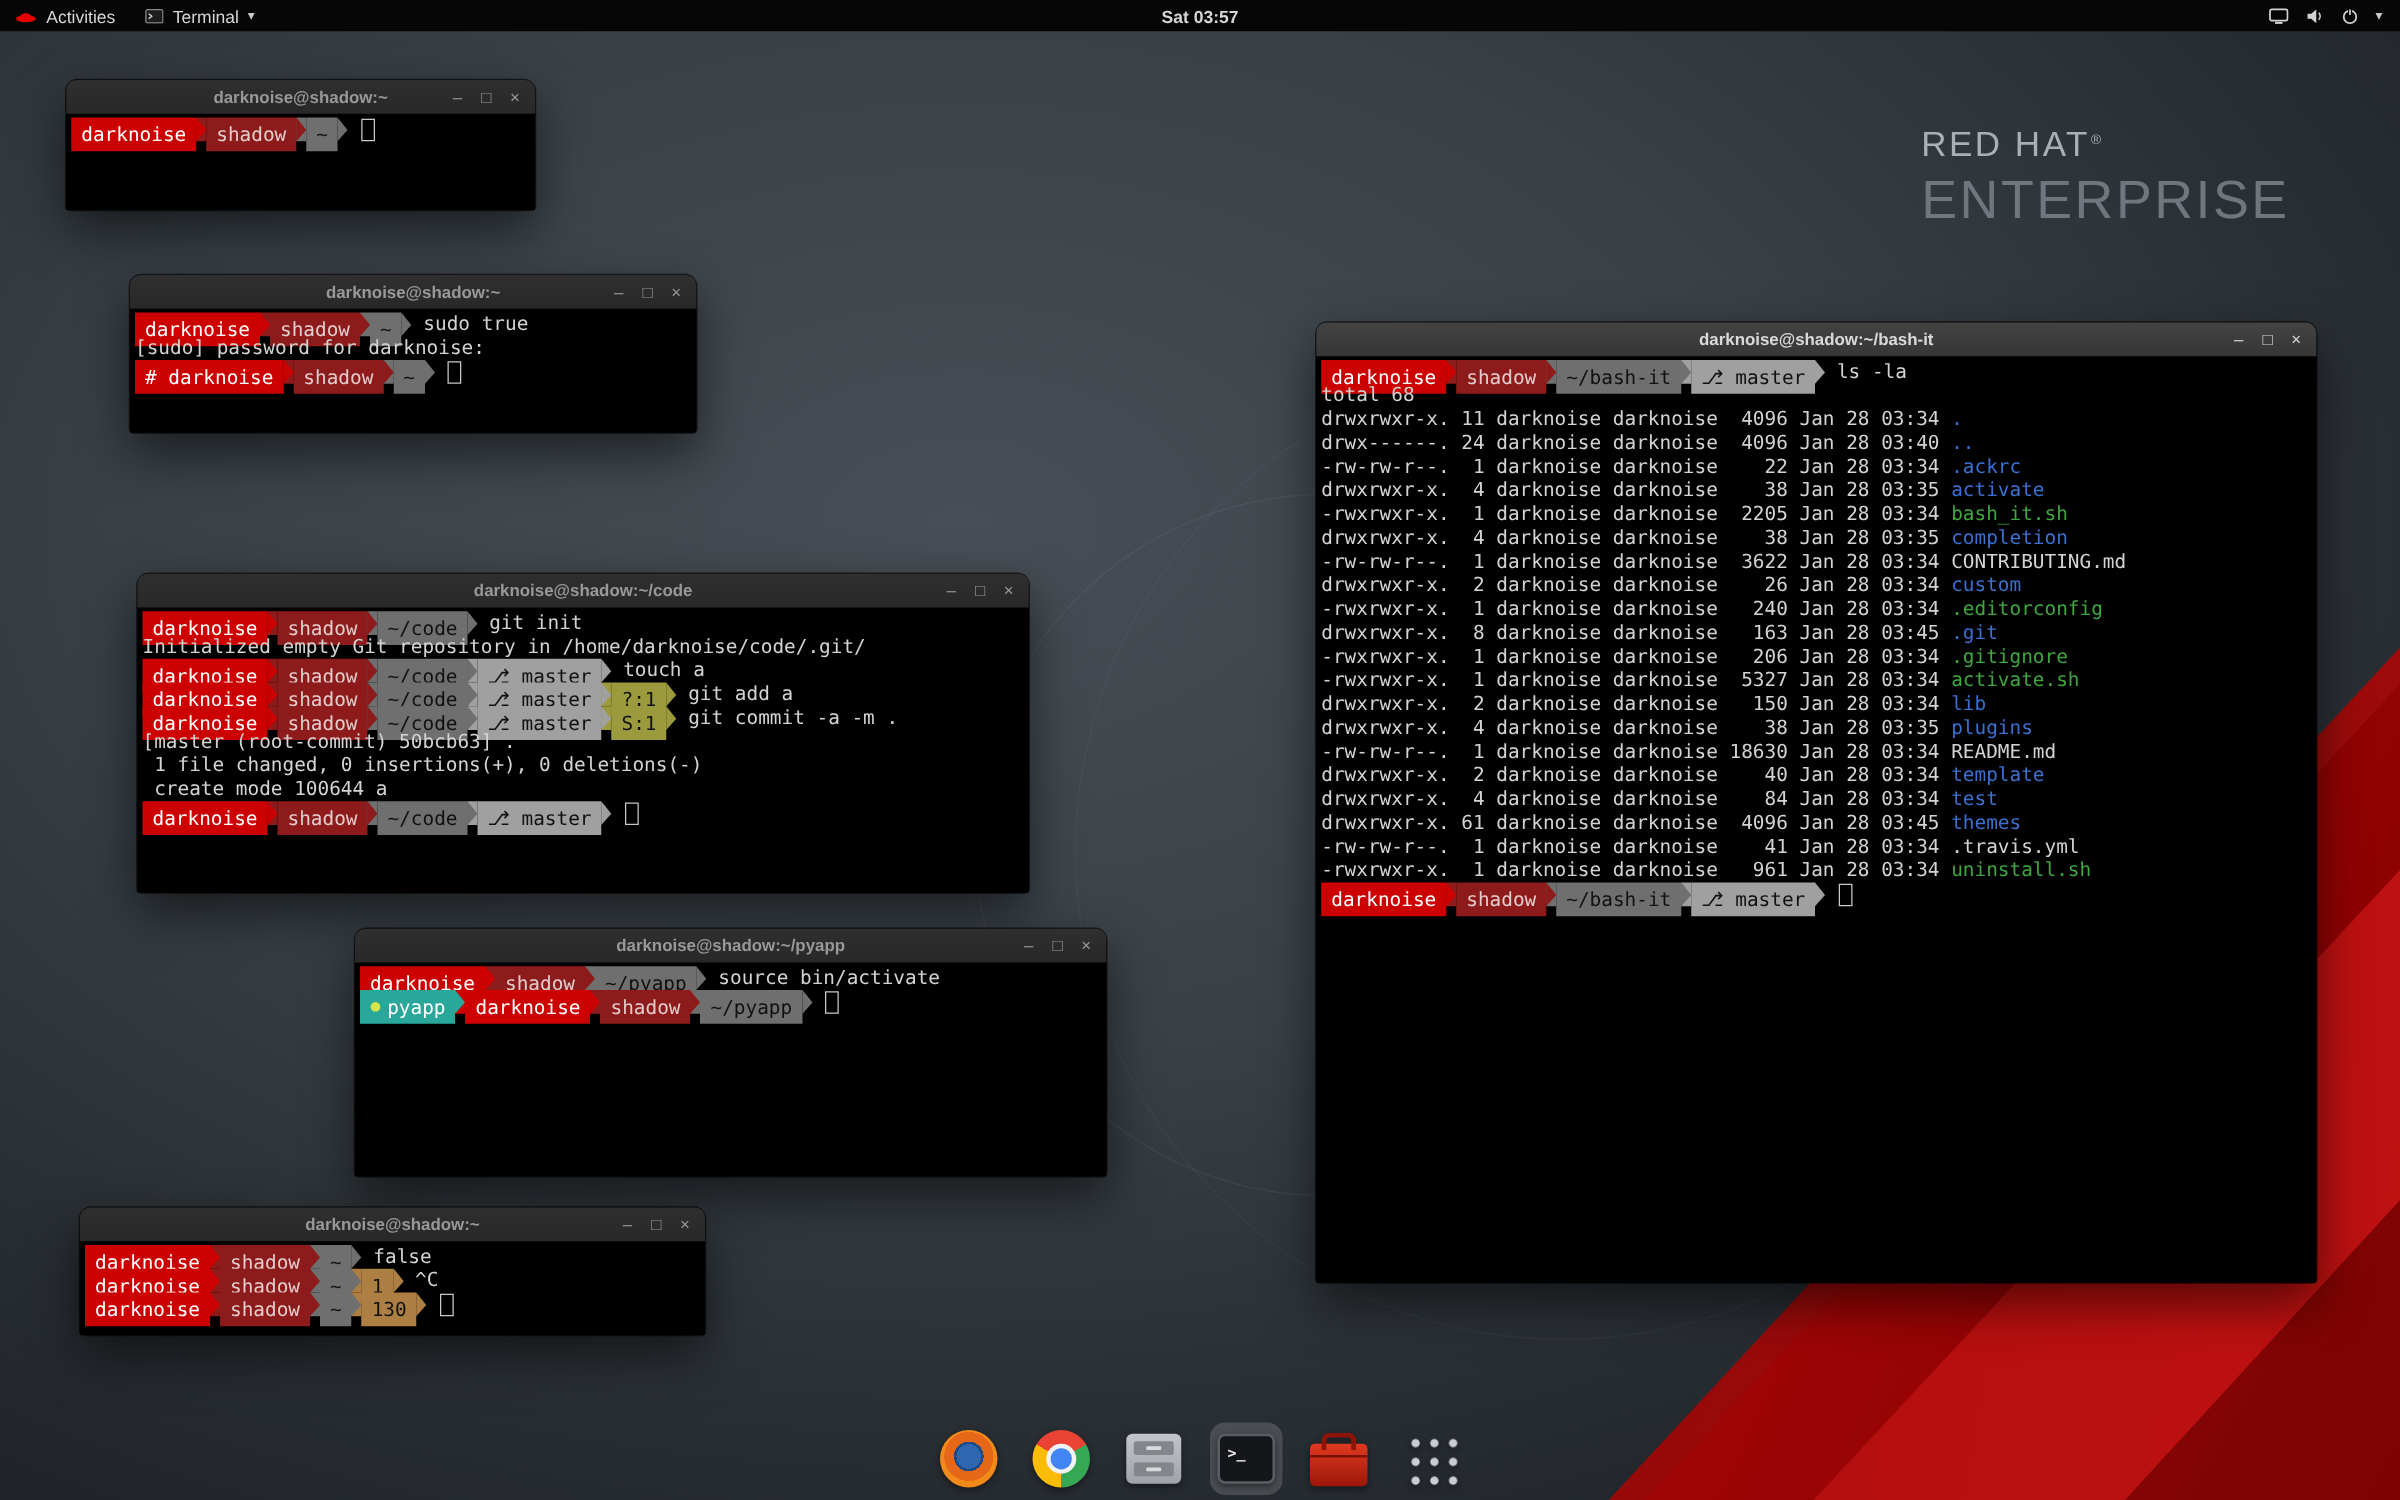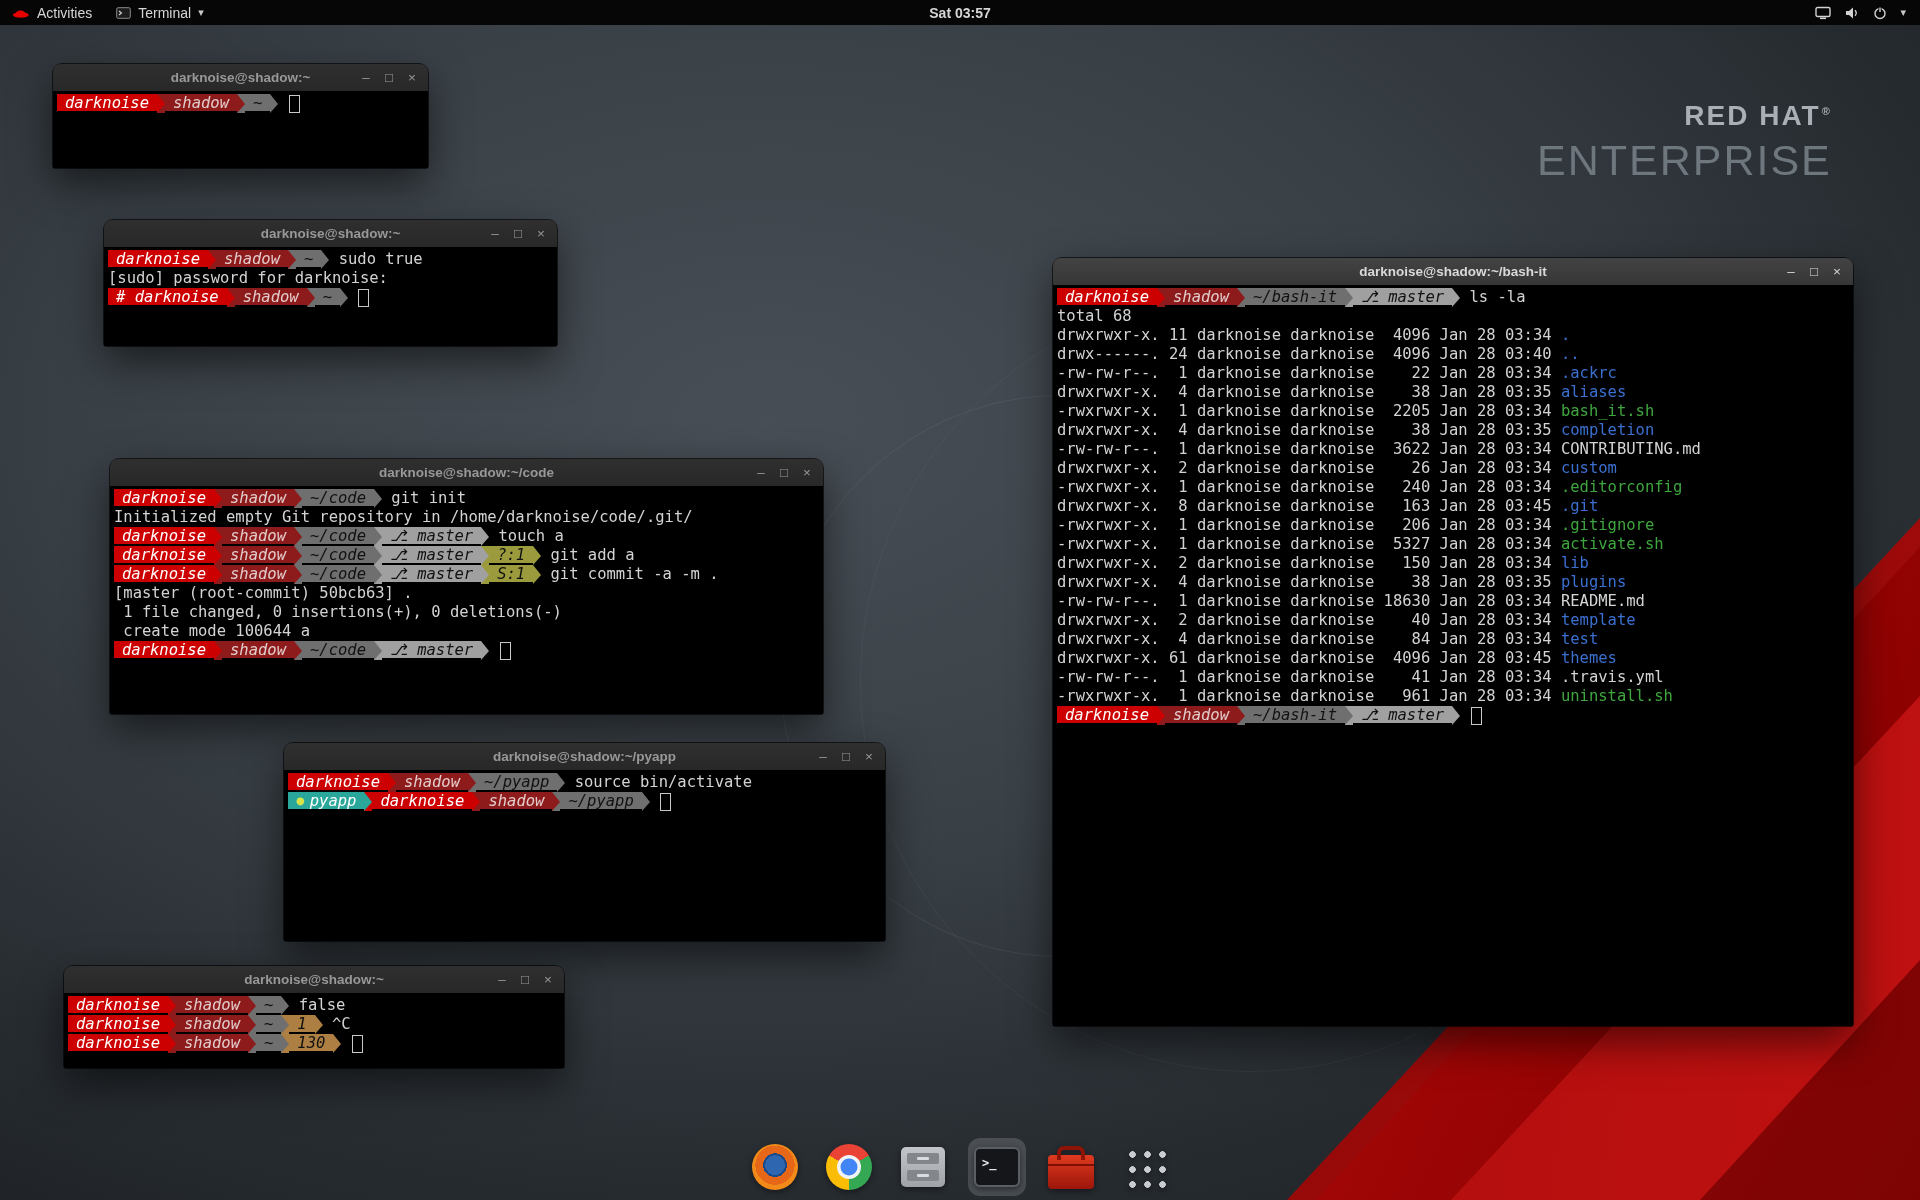--- a/index.html
+++ b/index.html
@@ -18,21 +18,21 @@
     clip-path:polygon(1287px 1200px,1920px 518px,1920px 1200px);}
   .rb-bright{background:linear-gradient(115deg,#e21414 20%,#8f0202 90%);
     clip-path:polygon(1316px 1200px,1920px 547px,1920px 696px,1451px 1200px);}
   .rb-mid{background:linear-gradient(100deg,#8f0606,#c01111);
     clip-path:polygon(1451px 1200px,1920px 696px,1920px 1200px);}
   .rb-corner{background:linear-gradient(120deg,#c31212,#7d0303);
     clip-path:polygon(1700px 1200px,1920px 960px,1920px 1200px);}
 
   
   .rh-logo{position:absolute;left:1537px;top:100px;user-select:none;}
-  .rh-line1{font-size:28px;font-weight:700;letter-spacing:2px;color:#a9afb5;text-align:right;}
+  .rh-line1{font-size:28px;font-weight:400;letter-spacing:2px;color:#a9afb5;}
   .reg{font-size:11px;vertical-align:super;margin-left:1px;}
   .rh-line2{font-size:43px;font-weight:400;color:#6e767e;letter-spacing:2px;margin-top:4px;}
   .rh-line3{font-size:43px;font-weight:400;color:#6e767e;letter-spacing:9px;margin-top:2px;}
 
   
   .topbar{position:absolute;top:0;left:0;right:0;height:25px;background:#060606;
     color:#d6d6d6;display:flex;align-items:center;z-index:500;font-size:14px;}
   .tb-item{display:flex;align-items:center;gap:7px;height:100%;padding:0 12px;cursor:default;}
   .clock{position:absolute;left:50%;transform:translateX(-50%);font-weight:700;}
   .tb-right{position:absolute;right:0;top:0;height:100%;display:flex;align-items:center;gap:13px;padding:0 14px;}
@@ -43,22 +43,22 @@
     box-shadow:0 16px 40px rgba(0,0,0,0.55),0 0 0 1px rgba(0,0,0,0.65);}
   .titlebar{height:27px;border-radius:8px 8px 0 0;background:linear-gradient(#2f2f2f,#282828);
     color:#989898;position:relative;display:flex;align-items:center;justify-content:center;
     font-size:13.5px;font-weight:700;}
   .window.active .titlebar{background:linear-gradient(#434343,#363636);color:#d9d9d9;}
   .tb-btns{position:absolute;right:7px;top:0;height:100%;display:flex;align-items:center;gap:5px;}
   .tb-btn{width:18px;text-align:center;font-weight:400;font-size:13.5px;}
   .term-body{height:calc(100% - 27px);background:#000;padding:3px 4px 0 4px;box-sizing:border-box;
     font-family:"DejaVu Sans Mono",monospace;font-size:15.5px;color:#d3d3d3;overflow:hidden;}
   .term-line{display:flex;align-items:stretch;height:19px;white-space:pre;}
-  .pl-seg{display:flex;align-items:center;padding:0 8px;height:17px;flex:0 0 auto;
-    font-family:"DejaVu Sans Mono","DejaVu Sans",monospace;font-style:italic;}
+  .pl-seg{display:flex;align-items:center;padding:0 8px;height:27px;flex:0 0 auto;
+    font-family:"DejaVu Sans Mono","DejaVu Sans",monospace;}
   .pl-sep{width:0;height:0;border-top:10px solid transparent;border-bottom:9px solid transparent;
     border-left:8px solid #000;flex:0 0 auto;}
   .term-text{line-height:19px;flex:0 0 auto;}
   .cursor{width:9px;height:16px;border:1px solid #c9c9c9;align-self:center;flex:0 0 auto;margin-left:1px;}
   .venv-glyph{color:#d8e54a;font-size:10px;margin-right:5px;font-family:"DejaVu Sans",sans-serif;}
 
   
   #w1{left:53px;top:64px;width:375px;height:104px;}
   #w2{left:104px;top:220px;width:453px;height:126px;}
   #w3{left:110px;top:459px;width:713px;height:255px;}
@@ -241,21 +241,21 @@
         <span class="tb-btn">□</span>
         <span class="tb-btn">×</span>
       </span>
     </div>
     <div class="term-body">
         <div class="term-line"><span class="pl-seg" style="background-color: rgb(204, 0, 0); color: rgb(255, 255, 255);">darknoise</span><span class="pl-sep" style="border-left-color: rgb(204, 0, 0); background-color: rgb(142, 27, 27);"></span><span class="pl-seg" style="background-color: rgb(142, 27, 27); color: rgb(227, 204, 204);">shadow</span><span class="pl-sep" style="border-left-color: rgb(142, 27, 27); background-color: rgb(111, 111, 111);"></span><span class="pl-seg" style="background-color: rgb(111, 111, 111); color: rgb(17, 17, 17);">~/bash-it</span><span class="pl-sep" style="border-left-color: rgb(111, 111, 111); background-color: rgb(160, 160, 160);"></span><span class="pl-seg" style="background-color: rgb(160, 160, 160); color: rgb(17, 17, 17);">⎇ master</span><span class="pl-sep" style="border-left-color: rgb(160, 160, 160); background-color: transparent;"></span><span class="term-text"> ls -la</span></div>
         <div class="term-line"><span class="term-text">total 68</span></div>
         <div class="term-line"><span class="term-text">drwxrwxr-x. 11 darknoise darknoise  4096 Jan 28 03:34 </span><span class="term-text" style="color: rgb(59, 111, 208);">.</span></div>
         <div class="term-line"><span class="term-text">drwx------. 24 darknoise darknoise  4096 Jan 28 03:40 </span><span class="term-text" style="color: rgb(59, 111, 208);">..</span></div>
         <div class="term-line"><span class="term-text">-rw-rw-r--.  1 darknoise darknoise    22 Jan 28 03:34 </span><span class="term-text" style="color: rgb(59, 111, 208);">.ackrc</span></div>
-        <div class="term-line"><span class="term-text">drwxrwxr-x.  4 darknoise darknoise    38 Jan 28 03:35 </span><span class="term-text" style="color: rgb(59, 111, 208);">aliases</span></div>
+        <div class="term-line"><span class="term-text">drwxrwxr-x.  4 darknoise darknoise    38 Jan 28 03:35 </span><span class="term-text" style="color: rgb(59, 111, 208);">activate</span></div>
         <div class="term-line"><span class="term-text">-rwxrwxr-x.  1 darknoise darknoise  2205 Jan 28 03:34 </span><span class="term-text" style="color: rgb(63, 166, 63);">bash_it.sh</span></div>
         <div class="term-line"><span class="term-text">drwxrwxr-x.  4 darknoise darknoise    38 Jan 28 03:35 </span><span class="term-text" style="color: rgb(59, 111, 208);">completion</span></div>
         <div class="term-line"><span class="term-text">-rw-rw-r--.  1 darknoise darknoise  3622 Jan 28 03:34 </span><span class="term-text">CONTRIBUTING.md</span></div>
         <div class="term-line"><span class="term-text">drwxrwxr-x.  2 darknoise darknoise    26 Jan 28 03:34 </span><span class="term-text" style="color: rgb(59, 111, 208);">custom</span></div>
         <div class="term-line"><span class="term-text">-rwxrwxr-x.  1 darknoise darknoise   240 Jan 28 03:34 </span><span class="term-text" style="color: rgb(63, 166, 63);">.editorconfig</span></div>
         <div class="term-line"><span class="term-text">drwxrwxr-x.  8 darknoise darknoise   163 Jan 28 03:45 </span><span class="term-text" style="color: rgb(59, 111, 208);">.git</span></div>
         <div class="term-line"><span class="term-text">-rwxrwxr-x.  1 darknoise darknoise   206 Jan 28 03:34 </span><span class="term-text" style="color: rgb(63, 166, 63);">.gitignore</span></div>
         <div class="term-line"><span class="term-text">-rwxrwxr-x.  1 darknoise darknoise  5327 Jan 28 03:34 </span><span class="term-text" style="color: rgb(63, 166, 63);">activate.sh</span></div>
         <div class="term-line"><span class="term-text">drwxrwxr-x.  2 darknoise darknoise   150 Jan 28 03:34 </span><span class="term-text" style="color: rgb(59, 111, 208);">lib</span></div>
         <div class="term-line"><span class="term-text">drwxrwxr-x.  4 darknoise darknoise    38 Jan 28 03:35 </span><span class="term-text" style="color: rgb(59, 111, 208);">plugins</span></div>

